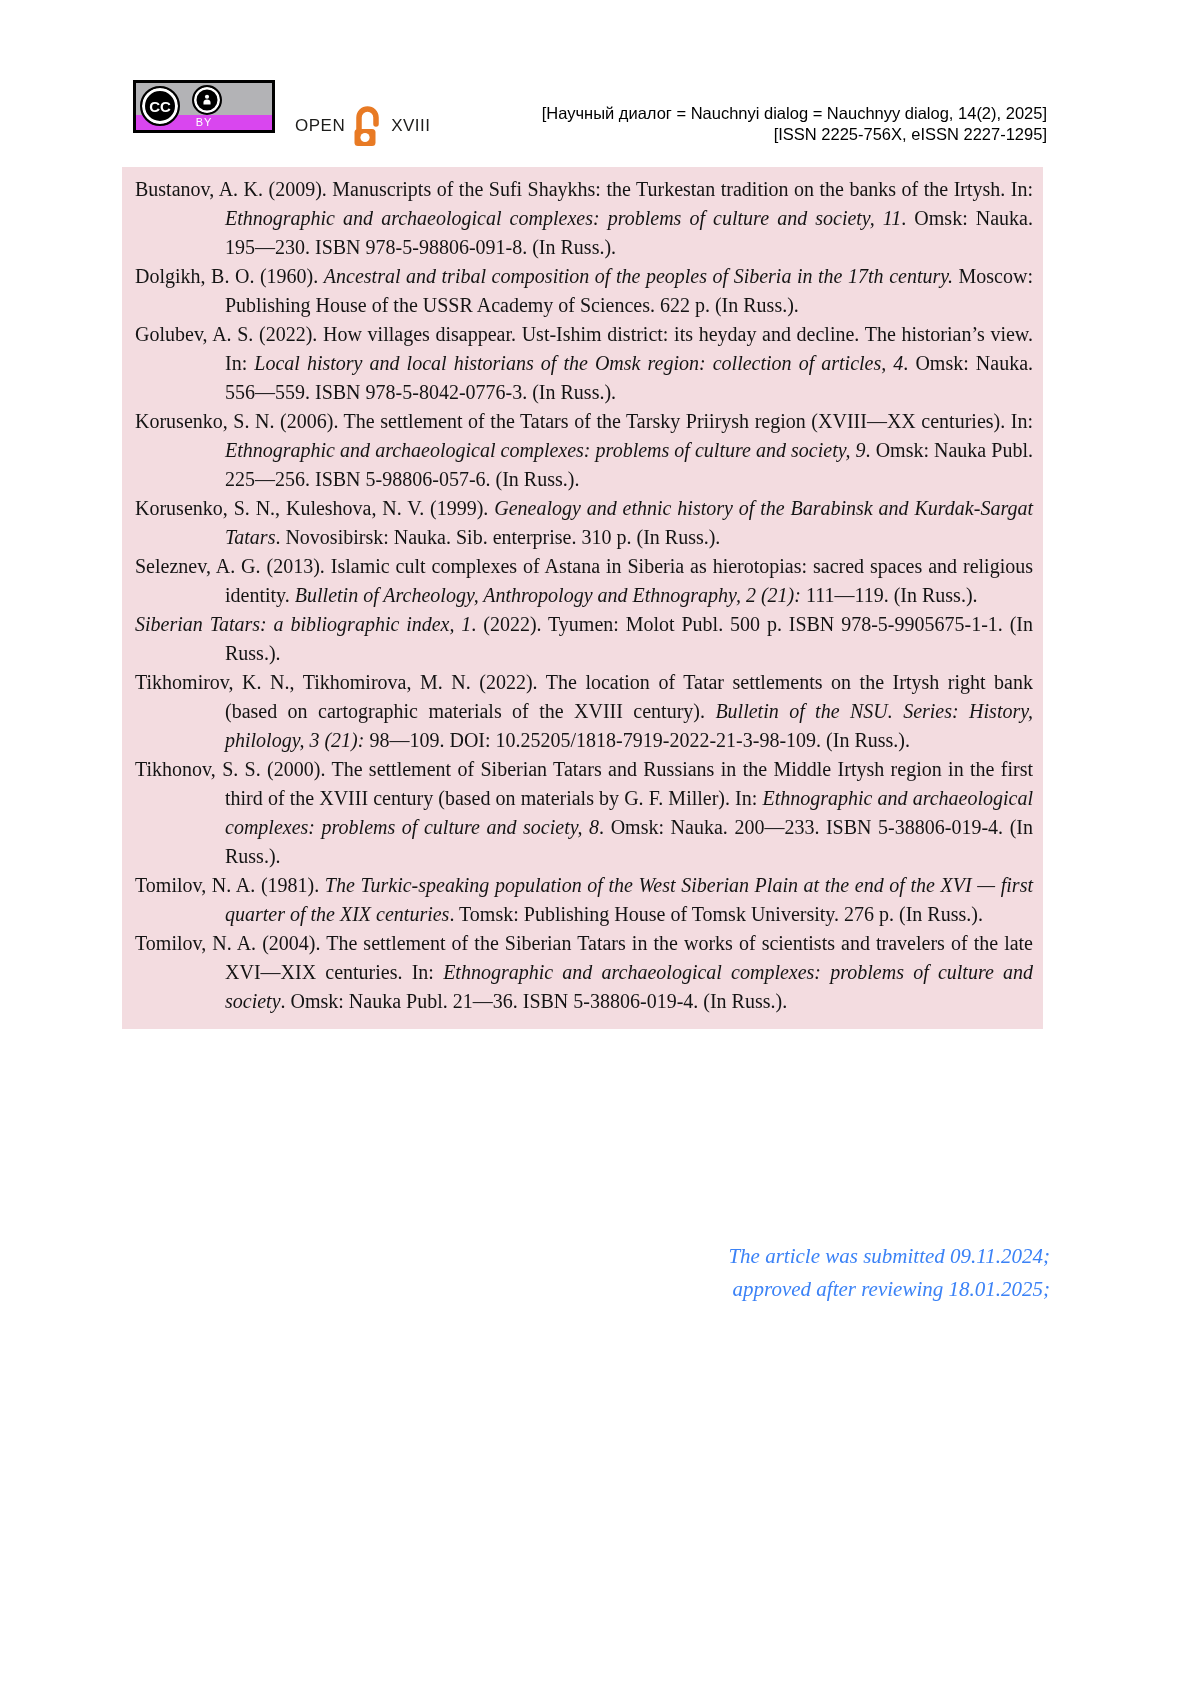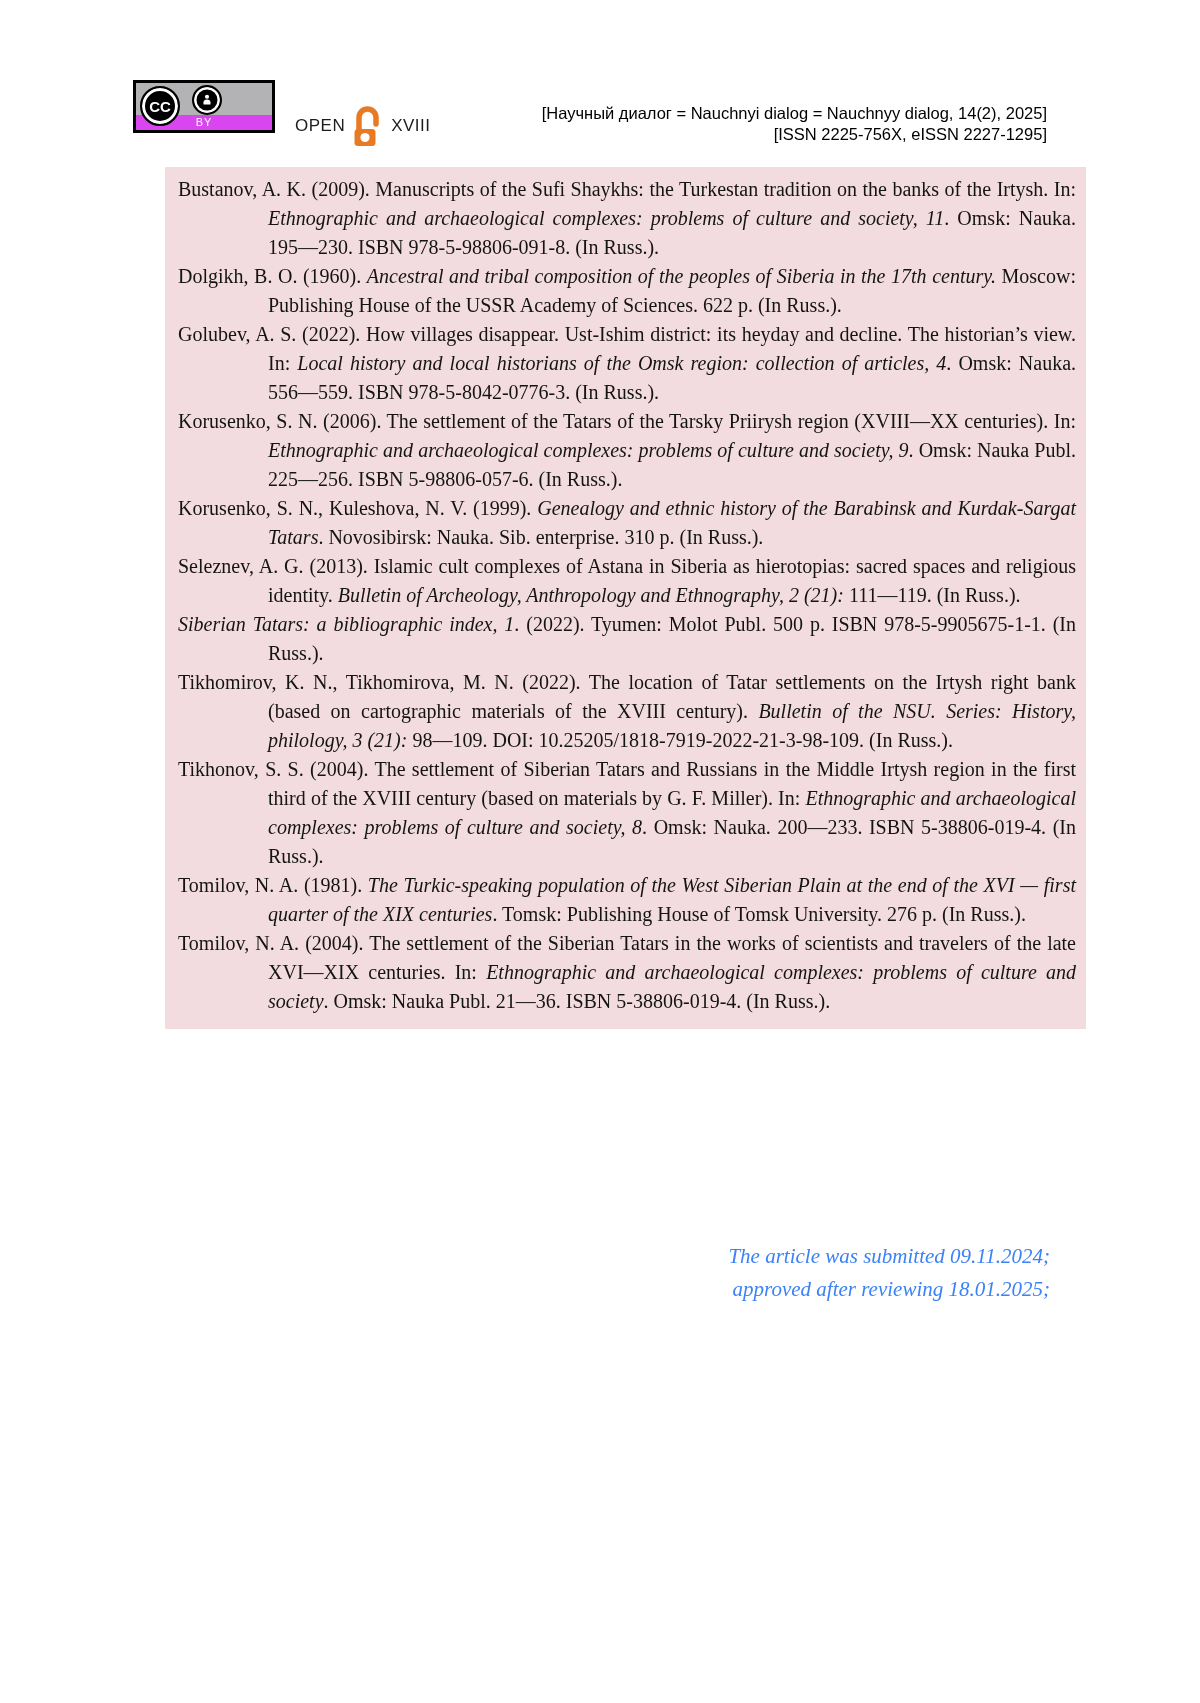--- a/index.html
+++ b/index.html
@@ -61,21 +61,20 @@
   }
 
   
   .refs{
     position:absolute;left:122px;top:167px;
     width:921px;box-sizing:border-box;
     padding:8px 10px 13px 13px;
     background:#f3dce0;
     font-size:20px;line-height:29px;
     text-align:justify;
-    margin-left:43px;
   }
   .ref{padding-left:90px;text-indent:-90px;}
   .it{font-style:italic;}
 
   
   .dates{
     position:absolute;top:1240px;right:150px;
     text-align:right;font-style:italic;
     font-size:21px;line-height:33px;color:#3b82f6;
   }
@@ -121,21 +120,21 @@
 
   <main class="refs" id="refs" style="background: rgb(243, 220, 224);">
       <div class="ref"><span>Bustanov, A. K. (2009). Manuscripts of the Sufi Shaykhs: the Turkestan tradition on the banks of the Irtysh. In: </span><span class="it">Ethnographic and archaeological complexes: problems of culture and society, 11</span><span>. Omsk: Nauka. 195—230. ISBN 978-5-98806-091-8. (In Russ.).</span></div>
       <div class="ref"><span>Dolgikh, B. O. (1960). </span><span class="it">Ancestral and tribal composition of the peoples of Siberia in the 17th century.</span><span> Moscow: Publishing House of the USSR Academy of Sciences. 622 p. (In Russ.).</span></div>
       <div class="ref"><span>Golubev, A. S. (2022). How villages disappear. Ust-Ishim district: its heyday and decline. The historian’s view. In: </span><span class="it">Local history and local historians of the Omsk region: collection of articles, 4</span><span>. Omsk: Nauka. 556—559. ISBN 978-5-8042-0776-3. (In Russ.).</span></div>
       <div class="ref"><span>Korusenko, S. N. (2006). The settlement of the Tatars of the Tarsky Priirysh region (XVIII—XX centuries). In: </span><span class="it">Ethnographic and archaeological complexes: problems of culture and society, 9</span><span>. Omsk: Nauka Publ. 225—256. ISBN 5-98806-057-6. (In Russ.).</span></div>
       <div class="ref"><span>Korusenko, S. N., Kuleshova, N. V. (1999). </span><span class="it">Genealogy and ethnic history of the Barabinsk and Kurdak-Sargat Tatars</span><span>. Novosibirsk: Nauka. Sib. enterprise. 310 p. (In Russ.).</span></div>
       <div class="ref"><span>Seleznev, A. G. (2013). Islamic cult complexes of Astana in Siberia as hierotopias: sacred spaces and religious identity. </span><span class="it">Bulletin of Archeology, Anthropology and Ethnography, 2 (21):</span><span> 111—119. (In Russ.).</span></div>
       <div class="ref"><span class="it">Siberian Tatars: a bibliographic index, 1</span><span>. (2022). Tyumen: Molot Publ. 500 p. ISBN 978-5-9905675-1-1. (In Russ.).</span></div>
       <div class="ref"><span>Tikhomirov, K. N., Tikhomirova, M. N. (2022). The location of Tatar settlements on the Irtysh right bank (based on cartographic materials of the XVIII century). </span><span class="it">Bulletin of the NSU. Series: History, philology, 3 (21):</span><span> 98—109. DOI: 10.25205/1818-7919-2022-21-3-98-109. (In Russ.).</span></div>
-      <div class="ref"><span>Tikhonov, S. S. (2004). The settlement of Siberian Tatars and Russians in the Middle Irtysh region in the first third of the XVIII century (based on materials by G. F. Miller). In: </span><span class="it">Ethnographic and archaeological complexes: problems of culture and society, 8</span><span>. Omsk: Nauka. 200—233. ISBN 5-38806-019-4. (In Russ.).</span></div>
+      <div class="ref"><span>Tikhonov, S. S. (2000). The settlement of Siberian Tatars and Russians in the Middle Irtysh region in the first third of the XVIII century (based on materials by G. F. Miller). In: </span><span class="it">Ethnographic and archaeological complexes: problems of culture and society, 8</span><span>. Omsk: Nauka. 200—233. ISBN 5-38806-019-4. (In Russ.).</span></div>
       <div class="ref"><span>Tomilov, N. A. (1981). </span><span class="it">The Turkic-speaking population of the West Siberian Plain at the end of the XVI — first quarter of the XIX centuries</span><span>. Tomsk: Publishing House of Tomsk University. 276 p. (In Russ.).</span></div>
       <div class="ref"><span>Tomilov, N. A. (2004). The settlement of the Siberian Tatars in the works of scientists and travelers of the late XVI—XIX centuries. In: </span><span class="it">Ethnographic and archaeological complexes: problems of culture and society</span><span>. Omsk: Nauka Publ. 21—36. ISBN 5-38806-019-4. (In Russ.).</span></div>
     </main>
 
   <div class="dates">
     <div>The article was submitted 09.11.2024;</div>
     <div>approved after reviewing 18.01.2025;</div>
     <div>accepted for publication 20.03.2025.</div>
   </div>
 

